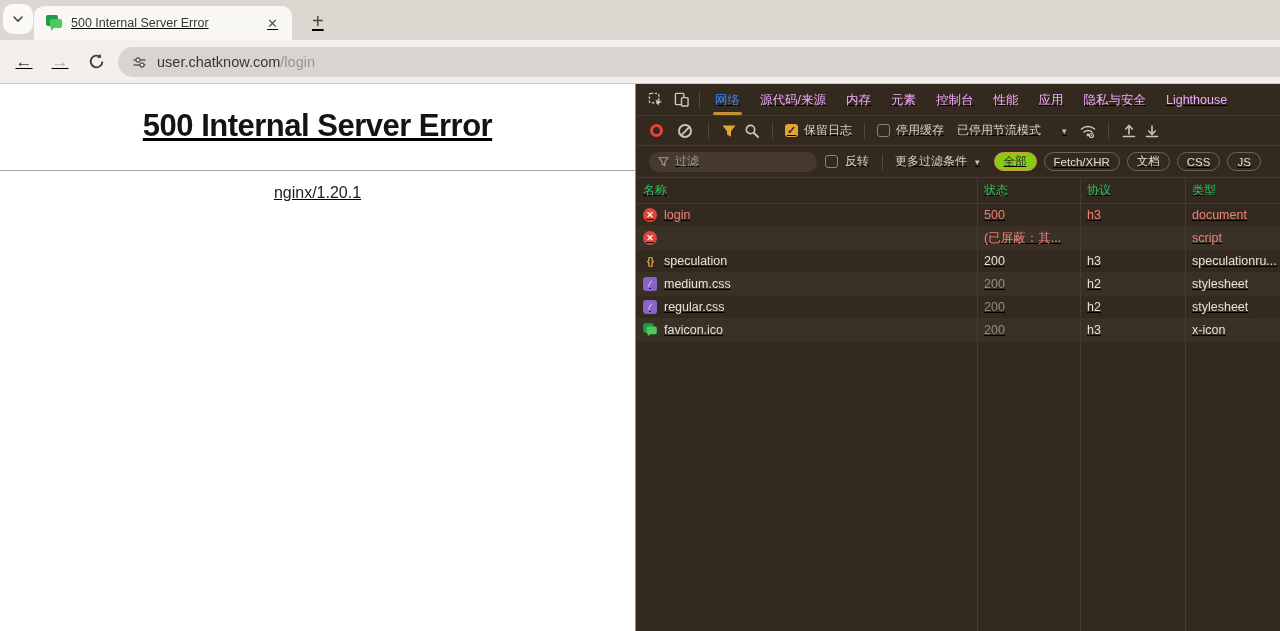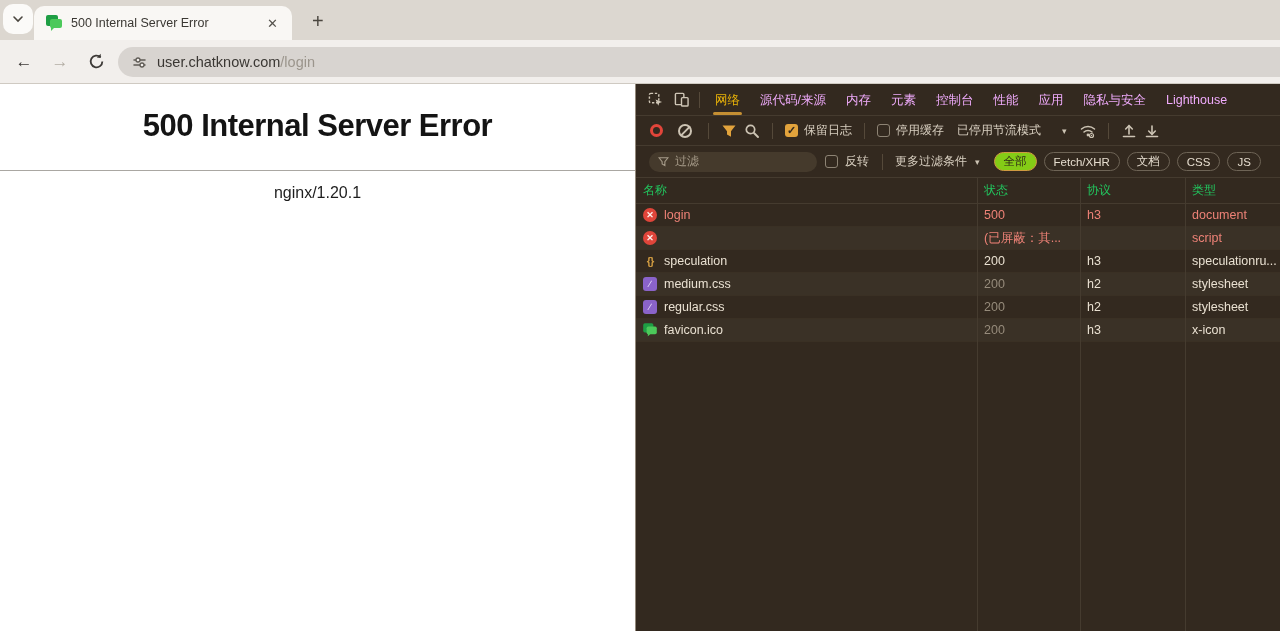--- a/index.html
+++ b/index.html
@@ -1,18 +1,18 @@
 <!DOCTYPE html>
 <html><head>
 <meta charset="utf-8">
 <style>
   * { margin:0; padding:0; box-sizing:border-box; }
   html,body { width:1280px; height:631px; overflow:hidden;
     font-family:"Liberation Sans", sans-serif; background:#fff; }
-  .browser { width:1280px; height:631px; display:flex; flex-direction:column; }
+  .browser { width:1280px; height:631px; display:flex; flex-direction:column;text-decoration:underline; }
 
   
   .tabstrip { height:40px; background:#dcd7d0; display:flex; align-items:flex-end; position:relative; flex:0 0 auto; }
   .tab-search-btn { position:absolute; left:3px; top:4px; width:30px; height:30px; background:#fbfaf8;
     border-radius:10px; display:flex; align-items:center; justify-content:center; color:#4a463f; }
   .tab-search-btn svg { width:12px; height:12px; }
   .tab { width:258px; height:34px; background:#f9f7f4; border-radius:10px 10px 0 0; margin-left:34px;
     display:flex; align-items:center; padding:0 10px 0 12px; gap:9px; }
   .favicon { width:16px; height:16px; position:relative; flex:0 0 auto; }
   .favicon .b1 { position:absolute; left:0; top:0; width:12px; height:11px; background:#1e9e44; border-radius:2px; }
@@ -45,21 +45,21 @@
 
   
   .devtools { flex:1; background:#33291f; color:#e9e0d1; font-size:12px; display:flex; flex-direction:column; min-width:0; }
   .dt-vdiv { width:1px; height:16px; background:#55493a; margin:0 5px; flex:0 0 auto; }
   .dt-tabs { height:32px; display:flex; align-items:center; border-bottom:1px solid #453b2f;
     padding-left:6px; white-space:nowrap; overflow:hidden; flex:0 0 auto; }
   .dt-icon { width:26px; height:26px; display:flex; align-items:center; justify-content:center; color:#cfc6b6; flex:0 0 auto; }
   .dt-icon svg { width:15px; height:15px; }
   .dt-tab { display:inline-flex; align-items:center; height:32px; padding:0 10px; color:#f0abfc;
     font-size:12.5px; position:relative; cursor:pointer; flex:0 0 auto; }
-  .dt-tab.active { color:#eab308; }
+  .dt-tab.active { color:#3b82f6; }
   .dt-tab.active::after { content:""; position:absolute; left:8px; right:8px; bottom:1px; height:3px;
     background:#c58f33; border-radius:2px; }
 
   .dt-toolbar { height:30px; display:flex; align-items:center; border-bottom:1px solid #453b2f;
     padding-left:10px; gap:7px; white-space:nowrap; overflow:hidden; flex:0 0 auto; }
   .rec-btn { width:13px; height:13px; border:3.5px solid #e2453a; border-radius:50%; margin:0 4px; }
   .clear-btn { width:14px; height:14px; border:2px solid #cdc4b4; border-radius:50%; position:relative; margin:0 4px; }
   .clear-btn::after { content:""; position:absolute; left:-1px; top:4.5px; width:13px; height:2px;
     background:#cdc4b4; transform:rotate(-45deg); }
   .tool-svg { width:16px; height:16px; color:#cdc4b4; }

